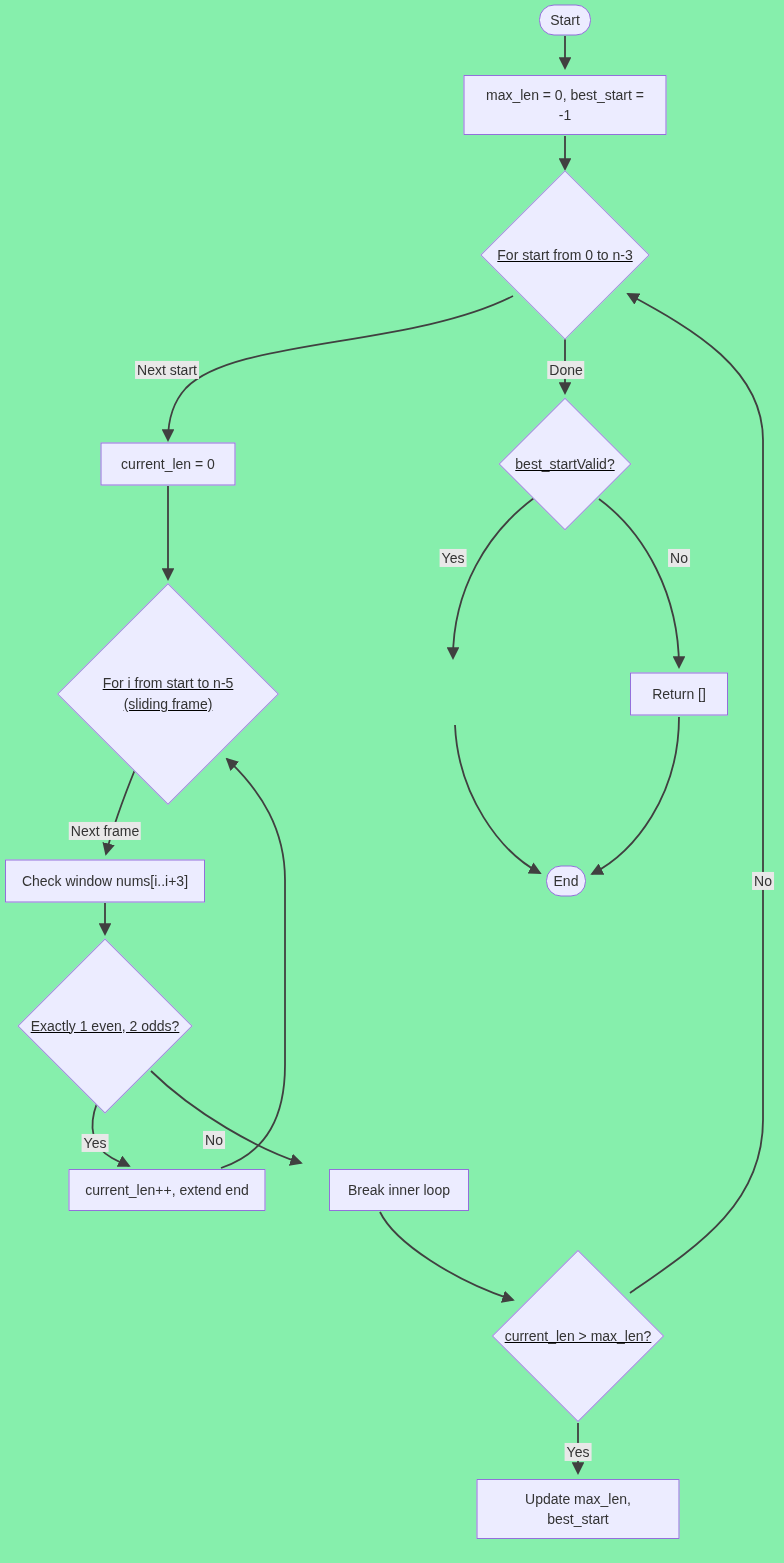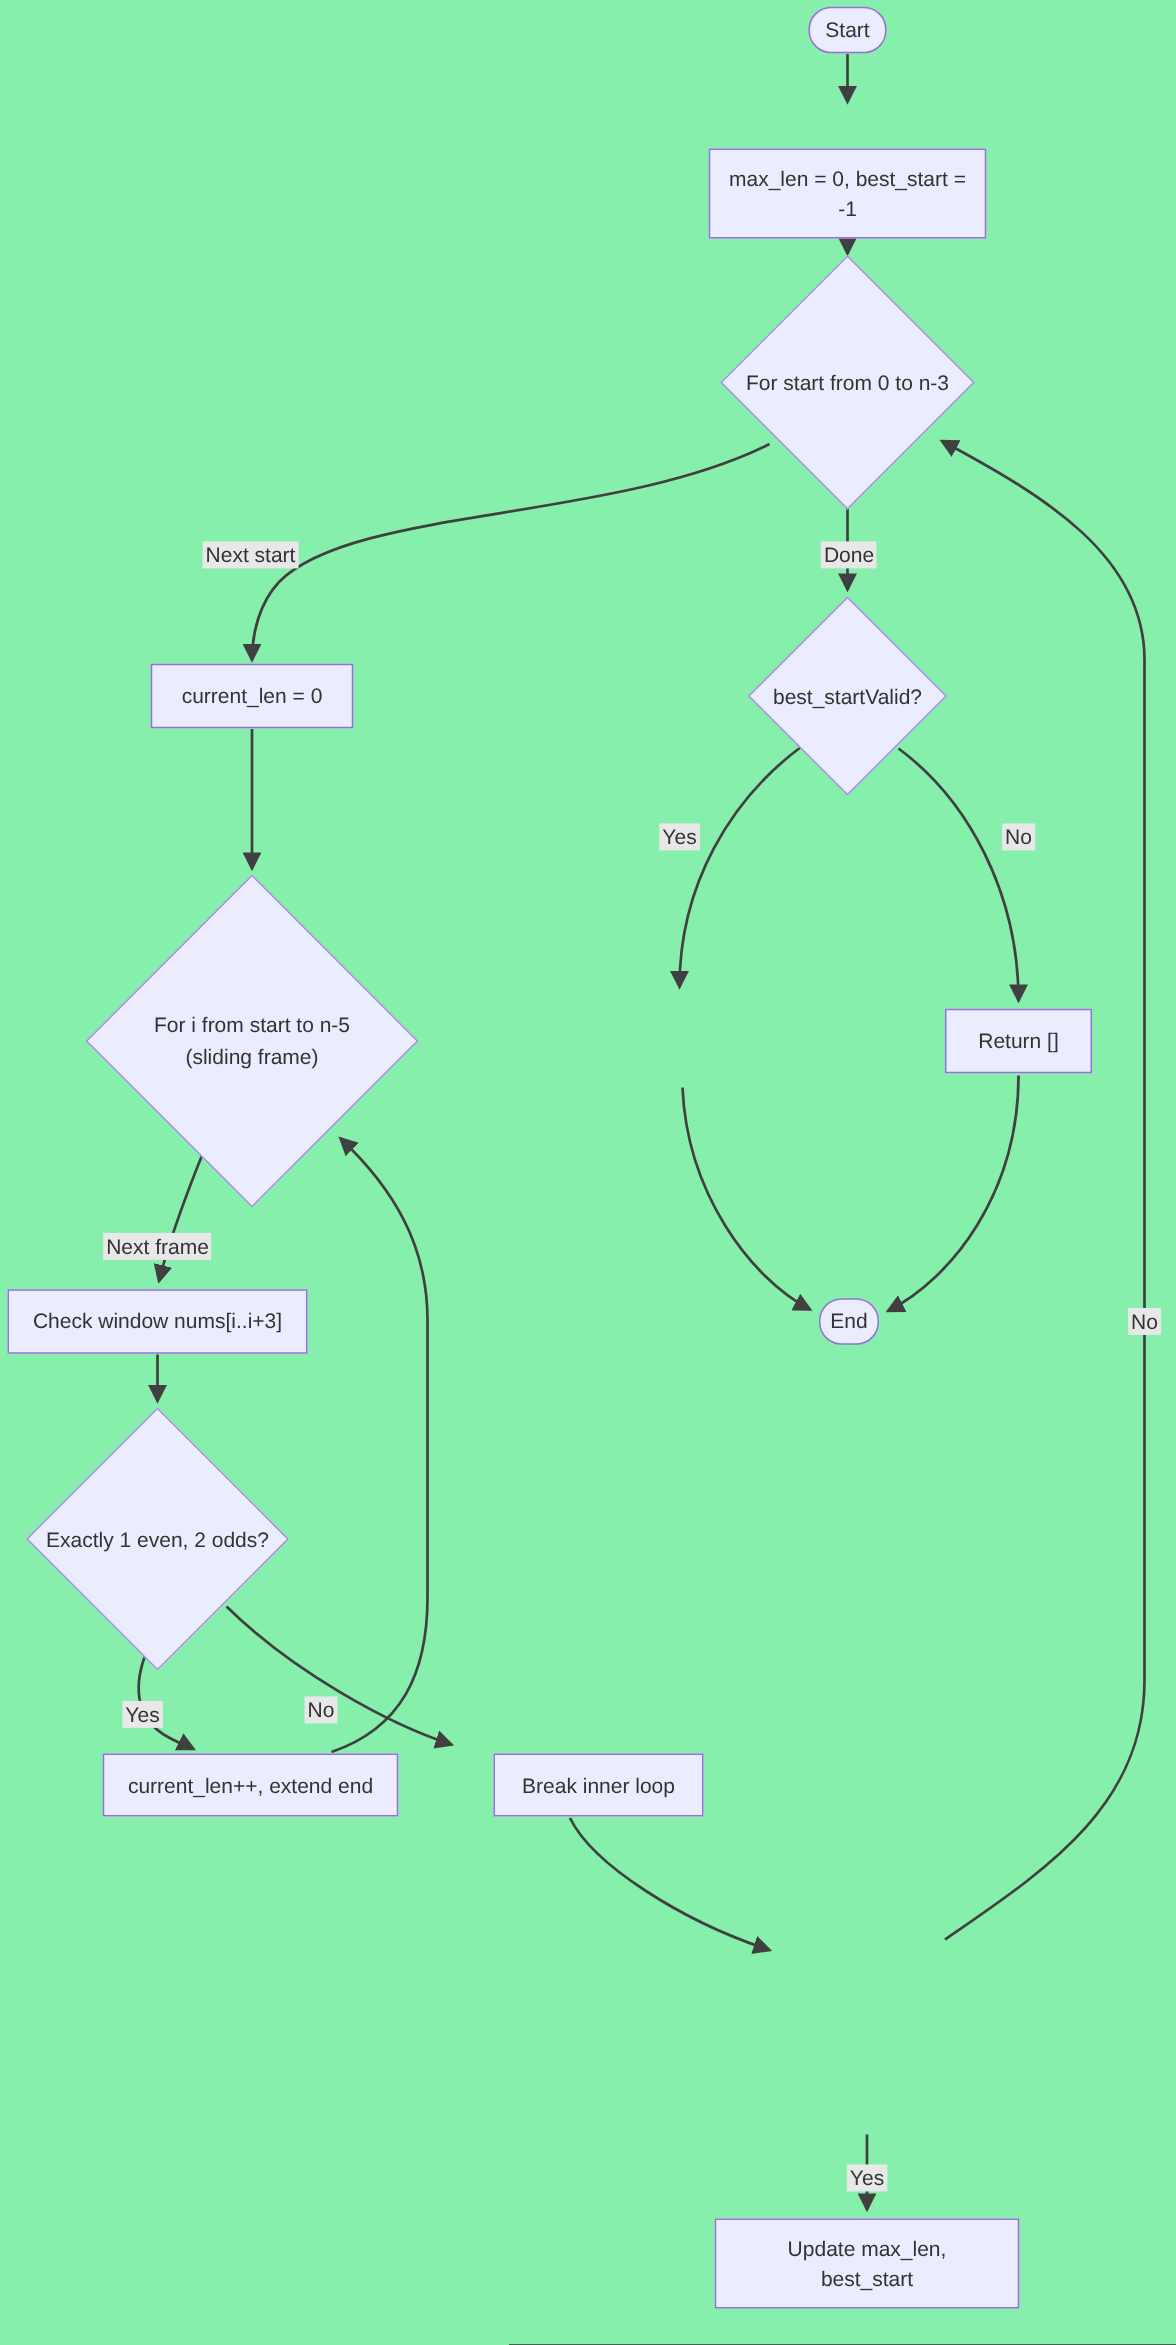--- a/index.html
+++ b/index.html
@@ -10,38 +10,38 @@
   svg.edge-layer{position:absolute;left:0;top:0;width:784px;height:1563px;}
   svg.edge-layer path.edge{fill:none;stroke:#404040;stroke-width:1.8px;}
 
   .node{position:absolute;transform:translate(-50%,-50%);box-sizing:border-box;}
   .rect-node{
     background:#ECECFF;border:1.5px solid #9370DB;color:#333333;
     display:flex;align-items:center;justify-content:center;text-align:center;
     font-size:14px;line-height:1.45;white-space:pre-line;
   }
   .stadium{border-radius:15px;}
-  .diamond{position:absolute;transform:translate(-50%,-50%);display:flex;align-items:center;justify-content:center;}
+  .diamond{position:absolute;transform:translate(-50%,-50%);display:flex;align-items:center;justify-content:center;text-decoration:underline;}
   .diamond .shape{
     position:absolute;left:50%;top:50%;background:#ECECFF;border:1px solid #9f8fdb;
     transform:translate(-50%,-50%) rotate(45deg);
   }
   .diamond .dlabel{
     position:relative;z-index:2;color:#333333;font-size:14px;line-height:1.5;
     text-align:center;white-space:pre-line;
   }
   .edge-label{
     position:absolute;transform:translate(-50%,-50%);background:#e8e8e8;
     color:#333333;font-size:14px;line-height:1.15;padding:1px 2px;z-index:3;
     white-space:nowrap;
   }
 
   
   #n-start{left:565px;top:20px;width:52px;height:31px;}
-  #n-init{left:565px;top:105px;width:185px;height:60px;margin-top:24px;}
+  #n-init{left:565px;top:105px;width:203px;height:60px;}
   #n-forstart{left:565px;top:255px;width:168px;height:164px;}
   #n-forstart .shape{width:118px;height:118px;}
   #n-currentlen{left:168px;top:464px;width:135px;height:43px;}
   #n-bestvalid{left:565px;top:464px;width:130px;height:132px;}
   #n-bestvalid .shape{width:92px;height:92px;}
   #n-returnnums{left:453px;top:694px;width:280px;height:60px;}
   #n-returnempty{left:679px;top:694px;width:98px;height:43px;}
   #n-end{left:566px;top:881px;width:40px;height:31px;}
   #n-fori{left:168px;top:694px;width:220px;height:220px;}
   #n-fori .shape{width:155px;height:155px;}
@@ -127,20 +127,24 @@
 
   <div id="n-exactly" class="diamond">
     <div class="shape"></div>
     <div class="dlabel">Exactly 1 even, 2 odds?</div>
   </div>
 
   <div id="n-clinc" class="node rect-node">current_len++, extend end</div>
 
   <div id="n-breakloop" class="node rect-node">Break inner loop</div>
 
+  <div id="n-maxlen" class="diamond">
+    <div class="shape"></div>
+    <div class="dlabel">current_len &gt; max_len?</div>
+  </div>
 
   <div id="n-update" class="node rect-node">Update max_len,
 best_start</div>
 
   <div id="l-nextstart" class="edge-label">Next start</div>
   <div id="l-done" class="edge-label">Done</div>
   <div id="l-yes1" class="edge-label">Yes</div>
   <div id="l-no1" class="edge-label">No</div>
   <div id="l-noright" class="edge-label">No</div>
   <div id="l-nextframe" class="edge-label">Next frame</div>

